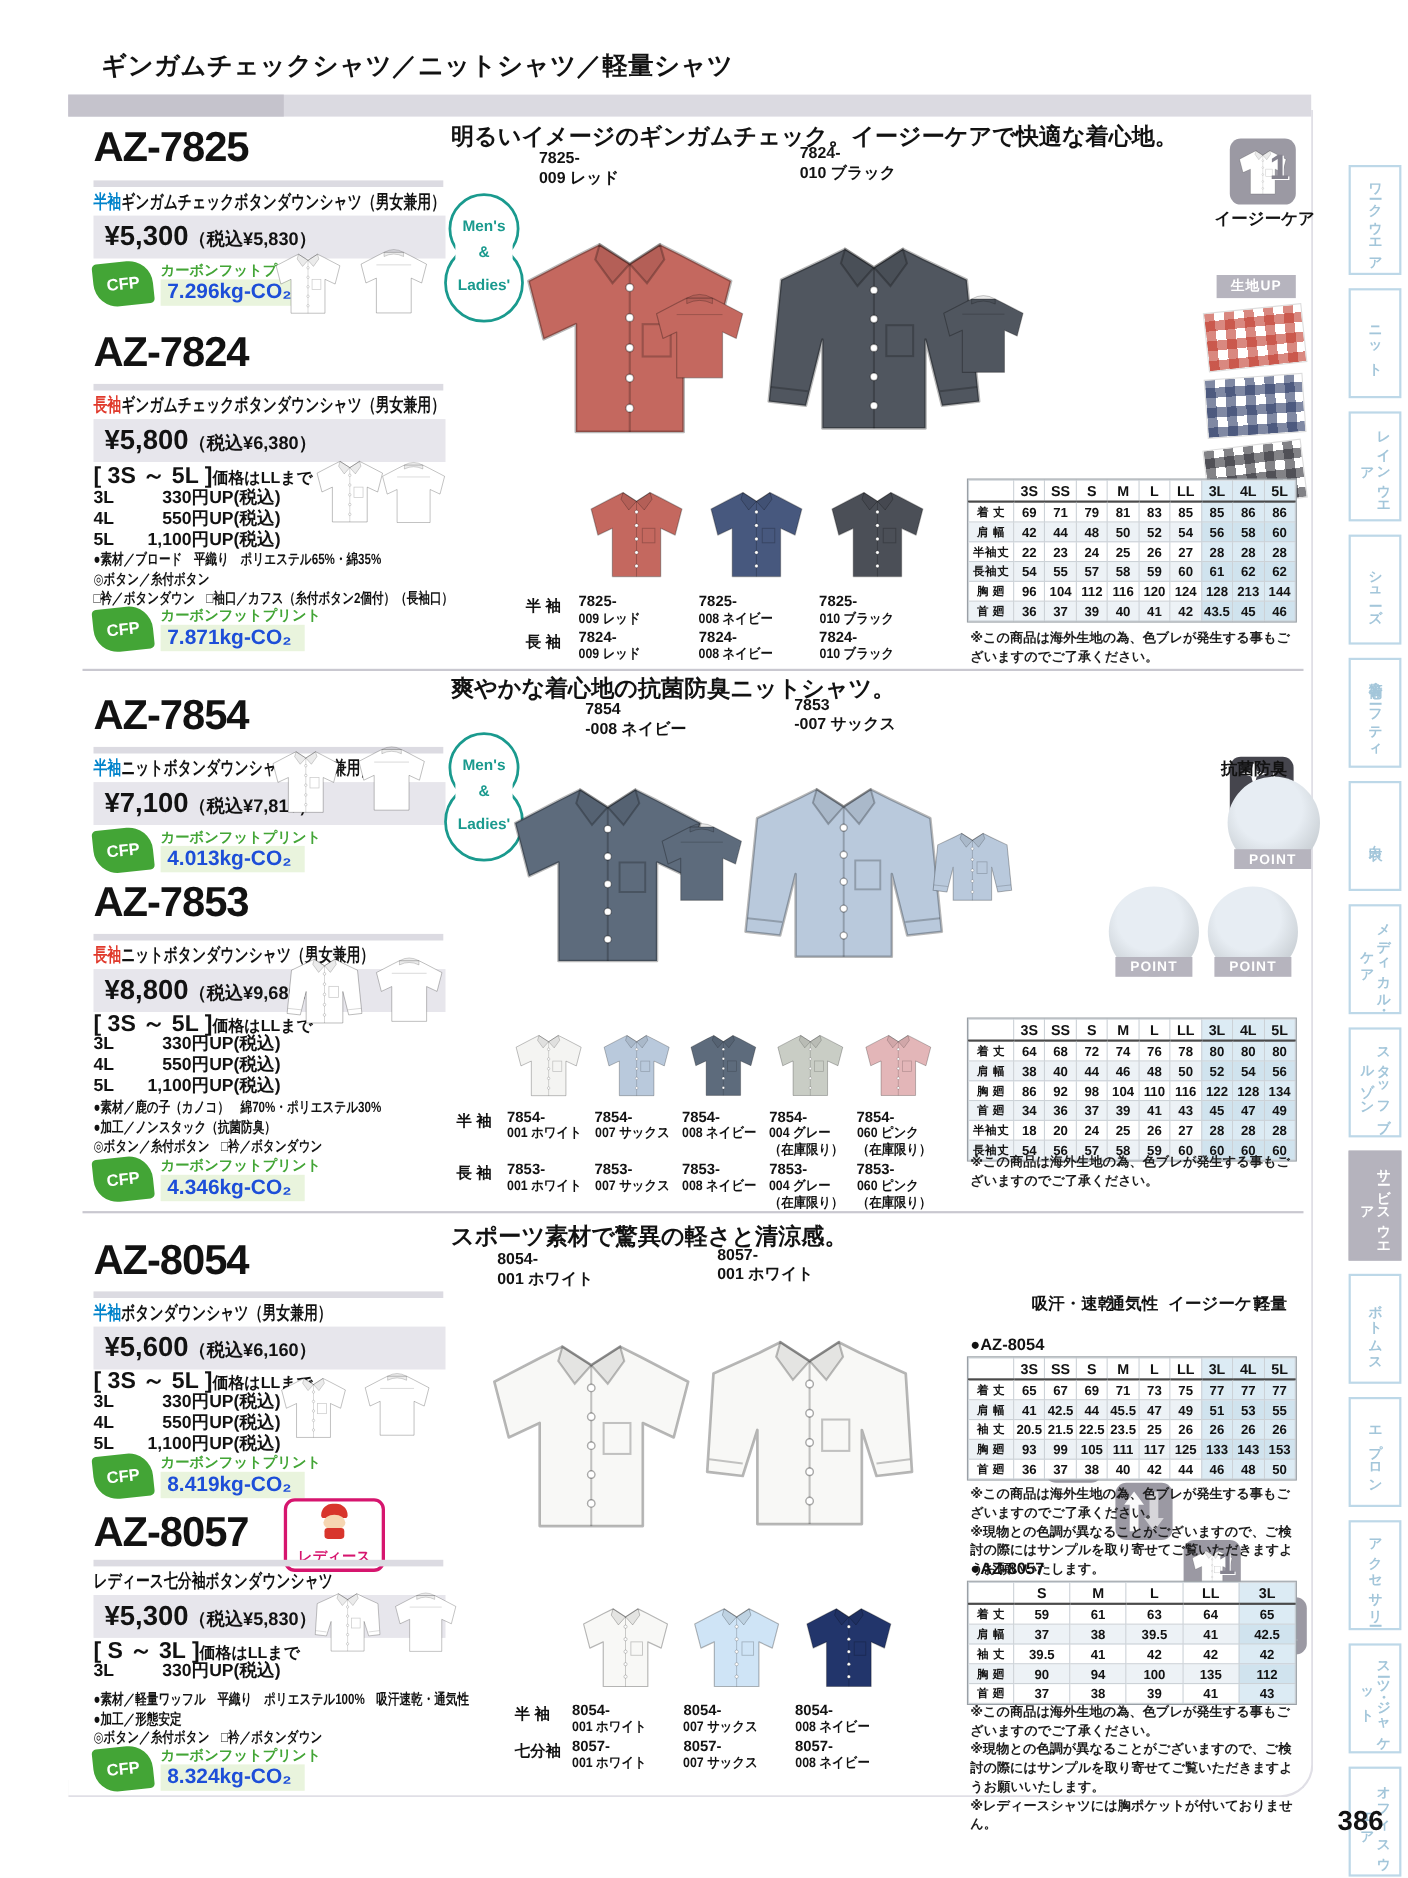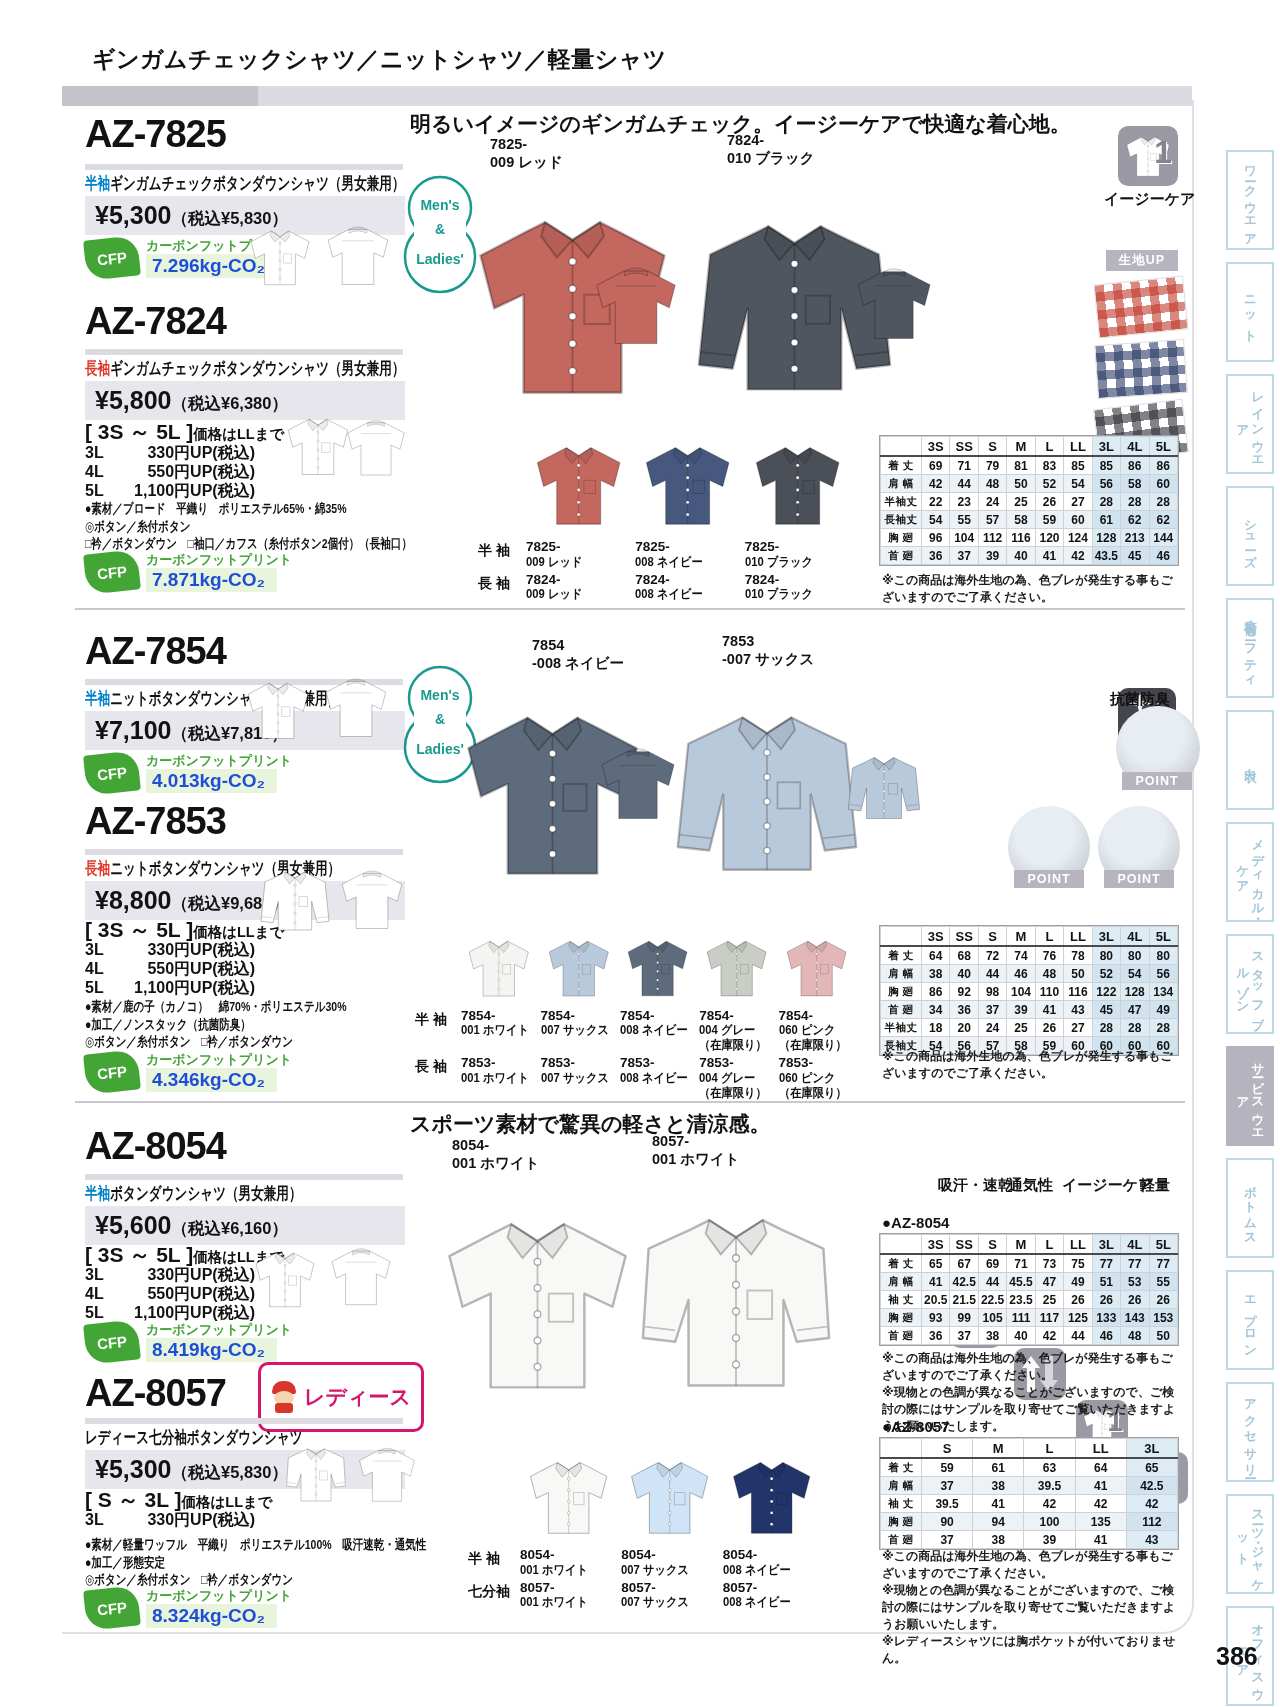--- a/index.html
+++ b/index.html
@@ -71,21 +71,21 @@
   .tab.active{background:#b5b3bd;border-color:#b5b3bd;color:#fff;}
 
   .pagenum{font-size:25px;font-weight:bold;}
 
   .cmark{border-radius:50%;position:relative;
     background:conic-gradient(#d8332c 0 28deg,#e8762c 28deg 56deg,#f4c71f 56deg 90deg,#3f9c35 90deg 128deg,#0b7e56 128deg 160deg,#1b75bb 160deg 200deg,#5b3e98 200deg 238deg,#c2338b 238deg 272deg,#d8332c 272deg 308deg,#0b7e56 308deg 332deg,#f4c71f 332deg 360deg);}
   .cmark-in{position:absolute;inset:7px;border-radius:50%;background:#0f9345;display:flex;align-items:center;justify-content:center;
             color:#fff;font-weight:bold;font-size:25px;}
   .icw{color:#fff;font-weight:bold;text-align:center;}
   .ladies-badge{display:flex;align-items:center;gap:7px;border:3px solid #d6156e;border-radius:10px;background:#fff;
-                padding:16px 10px;color:#d6156e;font-weight:bold;font-size:21px;}
+                padding:2px 10px;color:#d6156e;font-weight:bold;font-size:13px;flex-direction:column;}
   .chara{width:26px;height:32px;position:relative;flex:0 0 auto;}
   .chara .cap{position:absolute;left:1px;top:0;width:24px;height:13px;background:#d8352c;border-radius:12px 12px 3px 3px;}
   .chara .face{position:absolute;left:3px;top:10px;width:20px;height:14px;background:#f6d6b2;border-radius:50%;}
   .chara .body{position:absolute;left:4px;top:22px;width:18px;height:10px;background:#d8352c;border-radius:3px;}
 </style>
 </head>
 <body>
 
 <div class="page">
 
@@ -414,20 +414,21 @@
       <div>◎ボタン／糸付ボタン　□衿／ボタンダウン</div>
     </div>
   <div class="abs cfp" style="left:85px;top:1052px;">
     <div class="leaf">
         <span>CFP</span>
       </div>
     <div><div class="cfp-label">カーボンフットプリント</div>
          <div class="cfp-val">4.346kg-CO₂</div></div>
   </div>
 
+  <div class="abs headline" style="left:410px;top:612px;">爽やかな着心地の抗菌防臭ニットシャツ。</div>
   <svg class="abs badge-ml" viewBox="0 0 80 124" style="left:400px;top:662px;width:80px;height:124px;">
     <circle cx="40" cy="36" r="31" fill="#fff" stroke="#1a9a8e" stroke-width="2.5"></circle>
     <circle cx="40" cy="85" r="35" fill="#fff" stroke="#1a9a8e" stroke-width="2.5"></circle>
     <rect x="14" y="40" width="52" height="34" fill="#fff"></rect>
     <text x="40" y="38" font-size="14" text-anchor="middle">Men's</text>
     <text x="40" y="62" font-size="14" text-anchor="middle">&amp;</text>
     <text x="40" y="92" font-size="14" text-anchor="middle">Ladies'</text>
   </svg>
   <div class="abs plabel" style="left:532px;top:636px;">
       <div>7854</div>

